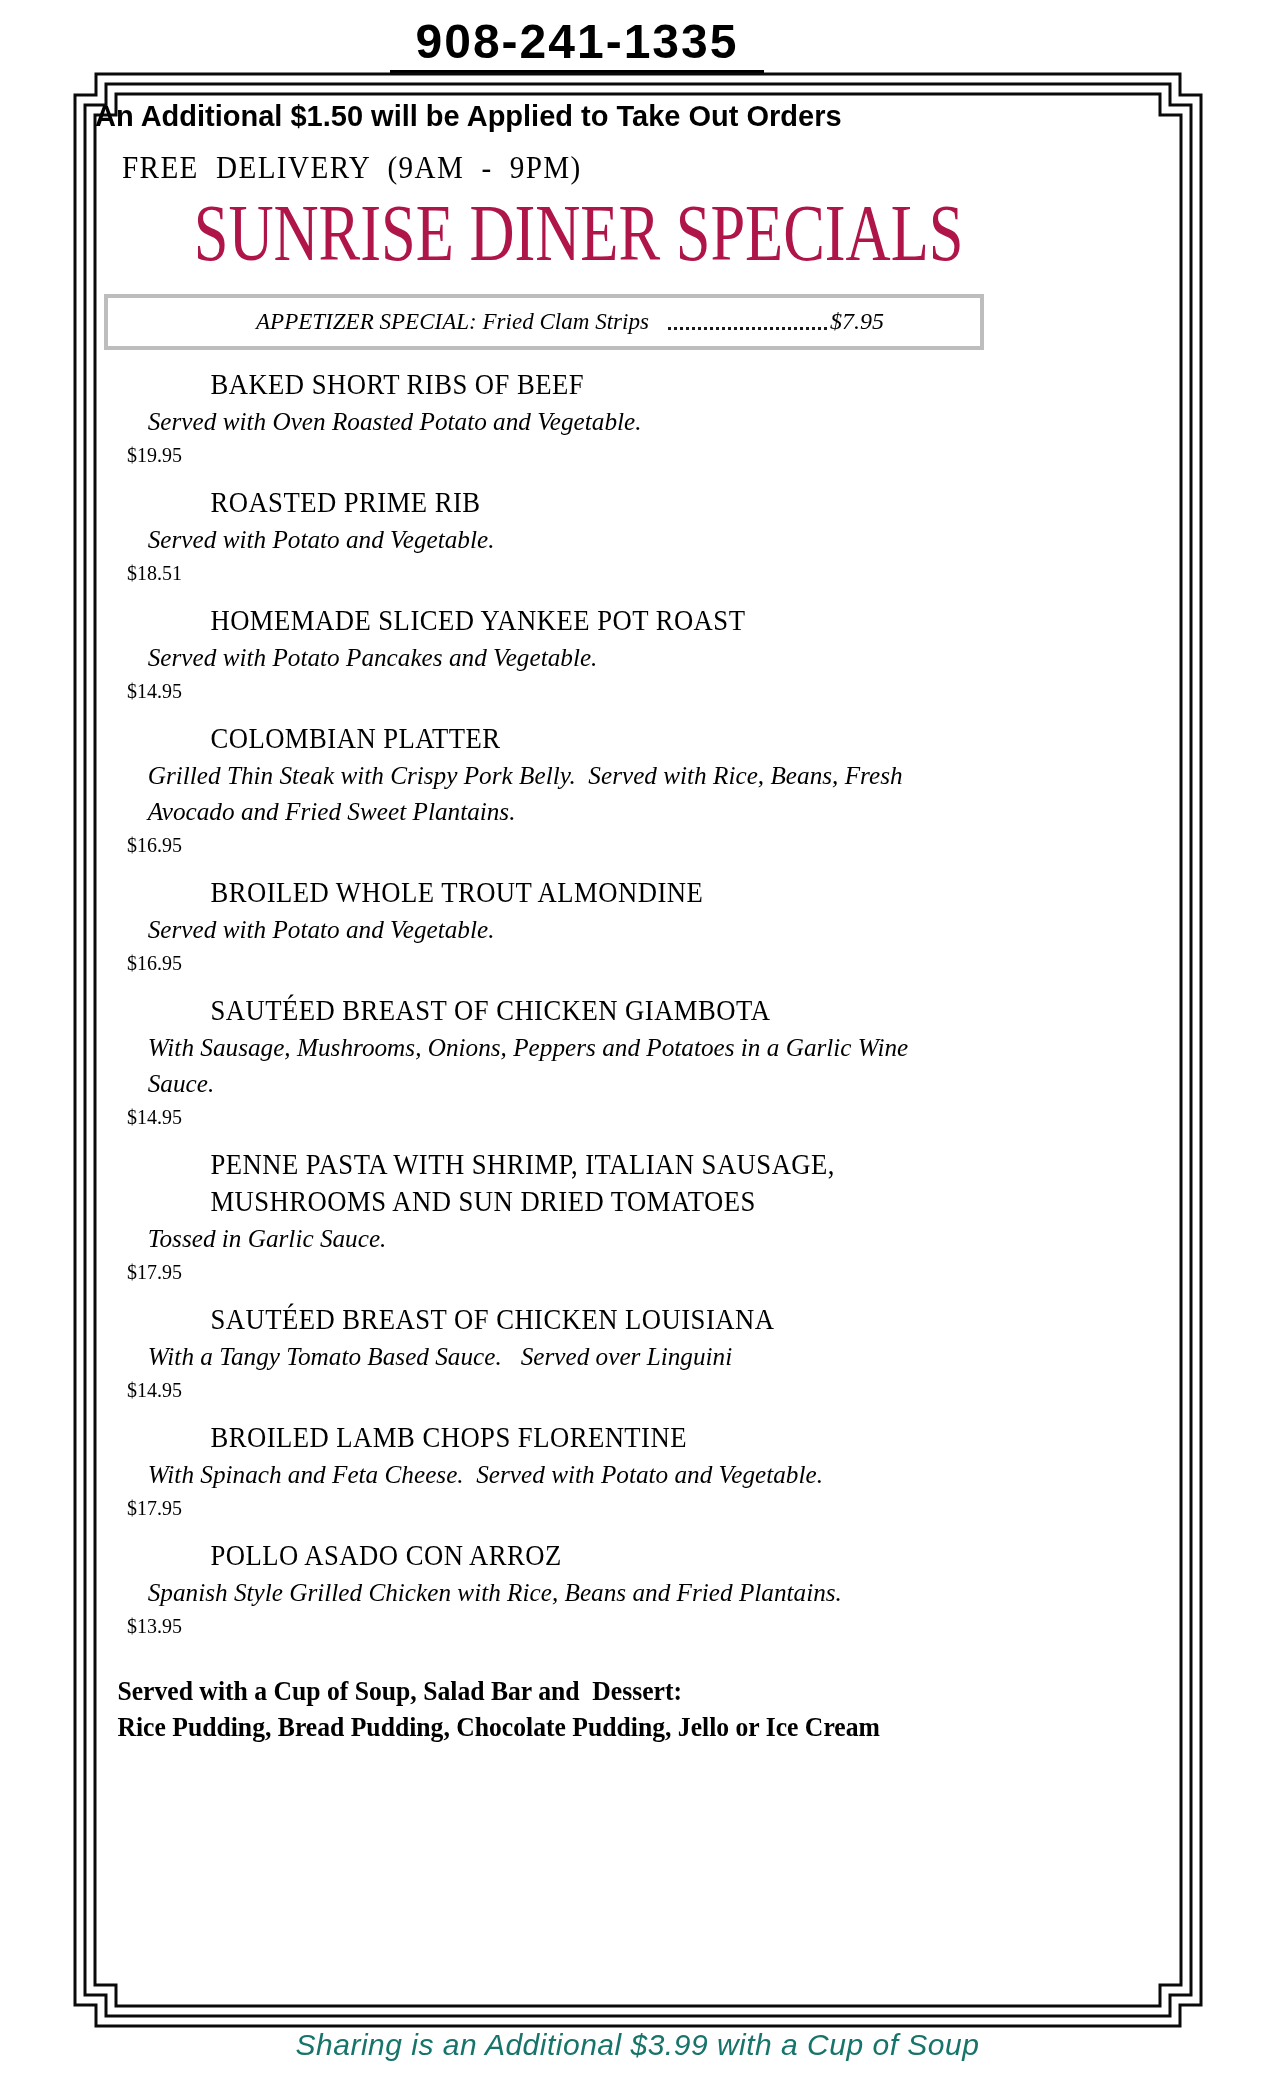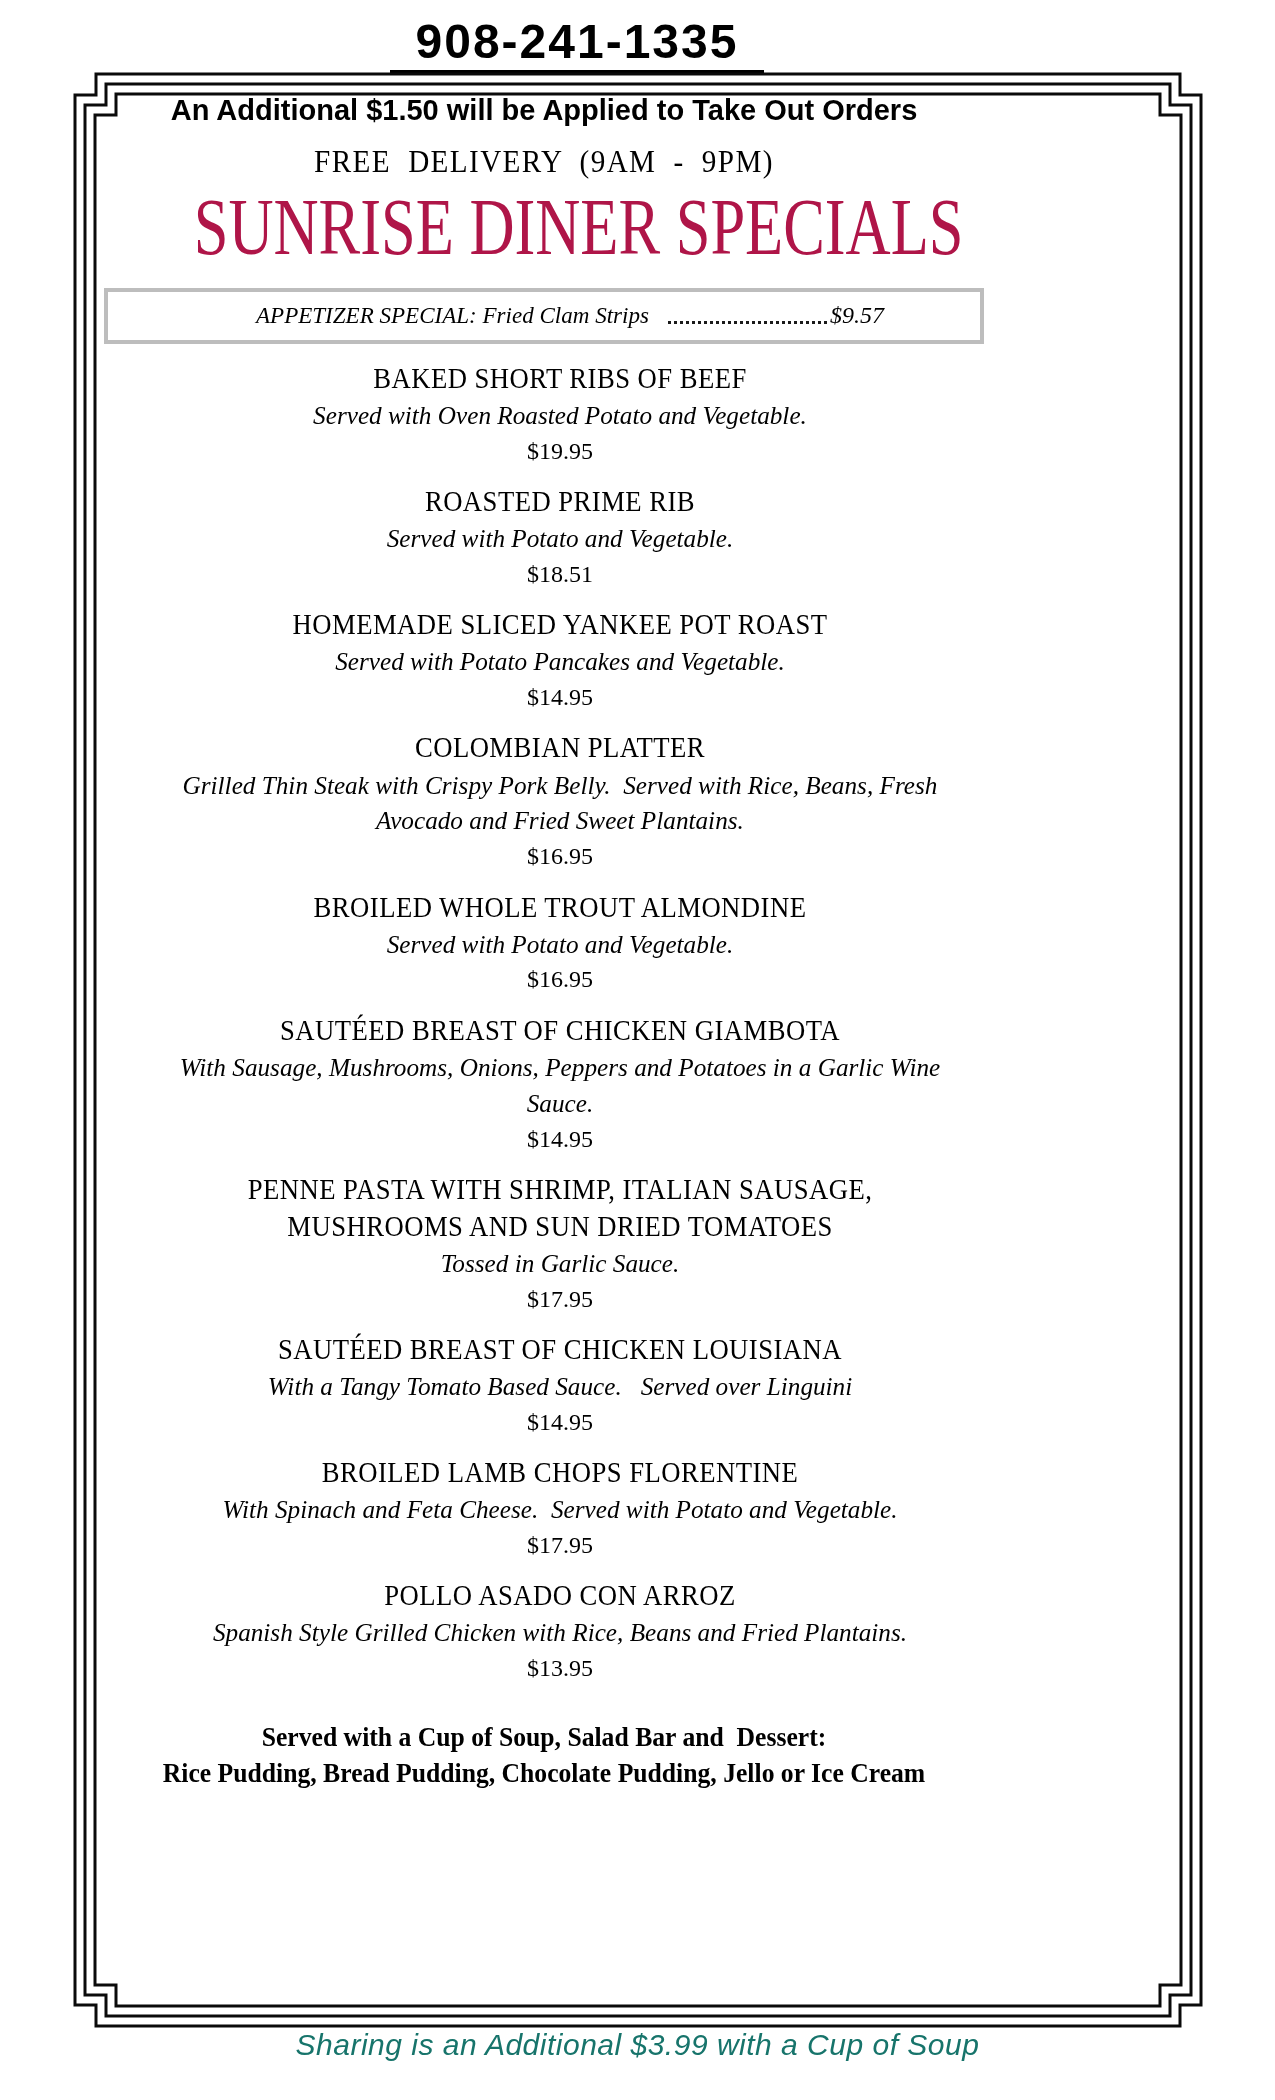--- a/index.html
+++ b/index.html
@@ -9,22 +9,22 @@
     -webkit-font-smoothing:antialiased;
   }
   .phone-wrap{position:absolute;top:16px;left:0;width:1154px;text-align:center;}
   .phone{
     display:inline-block;font-family:"Liberation Sans", sans-serif;font-weight:bold;
     font-size:48px;line-height:1.1;letter-spacing:2px;
     border-bottom:4px solid #000;padding:0 26px 1px 26px;
   }
   .border-svg{position:absolute;left:0;top:0;}
   .content{
-    position:absolute;left:95px;top:78px;width:898px;height:1912px;
-    text-align:center;
+    position:absolute;left:95px;top:84px;width:898px;height:1912px;
+    text-align:left;
   }
   .takeout-note{
     font-family:"Liberation Sans", sans-serif;font-weight:bold;
     font-size:29px;line-height:1.25;margin-top:14px;
   }
   .delivery-note{
     font-size:31px;letter-spacing:1.5px;word-spacing:9px;line-height:1.3;
     margin-top:14px;transform:scaleX(.94);
   }
   .menu-title{
@@ -47,21 +47,21 @@
   .menu-items{margin-top:2px;padding-left:32px;}
   .menu-item{margin-top:16px;}
   .item-name{
     font-size:29px;line-height:1.28;letter-spacing:.5px;
     max-width:760px;margin:0 auto;transform:scaleX(.92);
   }
   .item-desc{
     font-style:italic;font-size:26px;line-height:1.38;
     max-width:850px;margin:1px auto 0 auto;white-space:pre-wrap;transform:scaleX(.97);
   }
-  .item-price{font-size:24px;line-height:1.3;margin-top:2px;}
+  .item-price{font-size:20px;line-height:1.3;margin-top:2px;}
   .included-note{margin-top:34px;font-weight:bold;font-size:27px;line-height:1.36;}
   .included-line{white-space:pre-wrap;transform:scaleX(.95);}
   .footer-note{
     position:absolute;left:0;top:2028px;width:1275px;text-align:center;
     font-family:"Liberation Sans", sans-serif;font-weight:normal;font-style:italic;
     font-size:30px;color:var(--c-footer,#17746B);letter-spacing:.5px;
   }
 </style>
 </head>
 <body>
@@ -80,21 +80,21 @@
 
 <div class="content">
   <div class="takeout-note">An Additional $1.50 will be Applied to Take Out Orders</div>
   <div class="delivery-note">FREE DELIVERY (9AM - 9PM)</div>
   <div class="menu-title">SUNRISE DINER SPECIALS</div>
 
   <div class="appetizer-box">
     <div class="appetizer-row">
       <span class="appetizer-label">APPETIZER SPECIAL: Fried Clam Strips</span>
       <span class="appetizer-leader"></span>
-      <span class="appetizer-price">$9.57</span>
+      <span class="appetizer-price">$7.95</span>
     </div>
   </div>
 
   <div class="menu-items">
   <div class="menu-item">
     <div class="item-name">BAKED SHORT RIBS OF BEEF</div>
     <div class="item-desc">Served with Oven Roasted Potato and Vegetable.</div>
     <div class="item-price">$19.95</div>
   </div>
 

